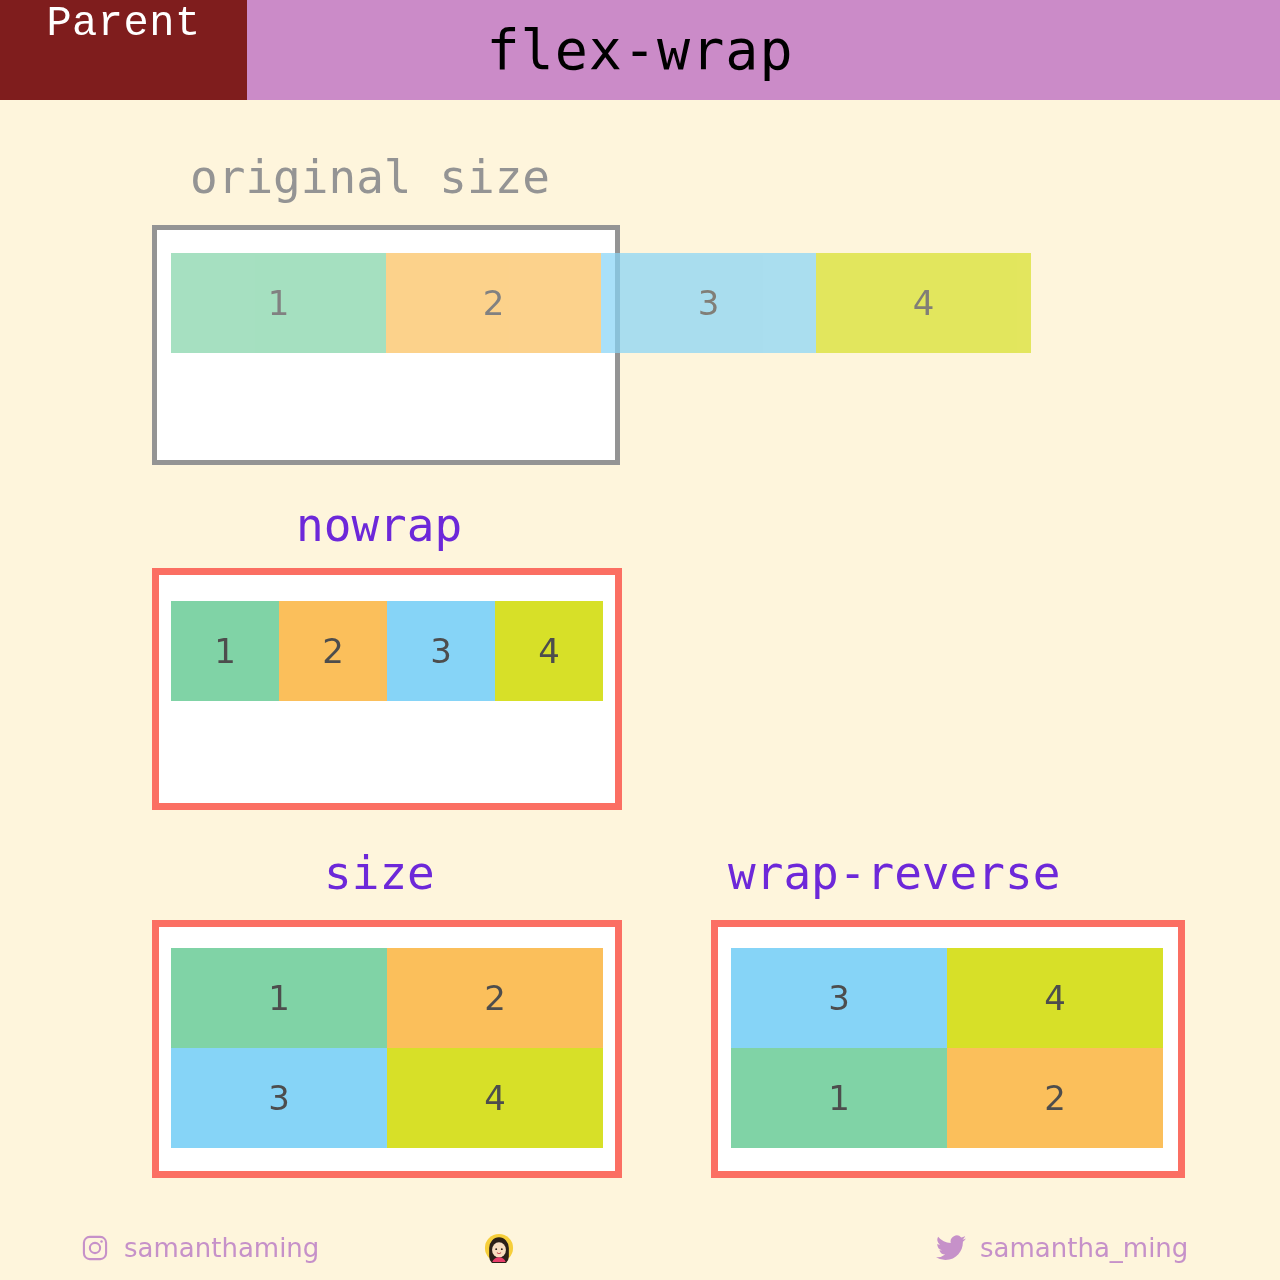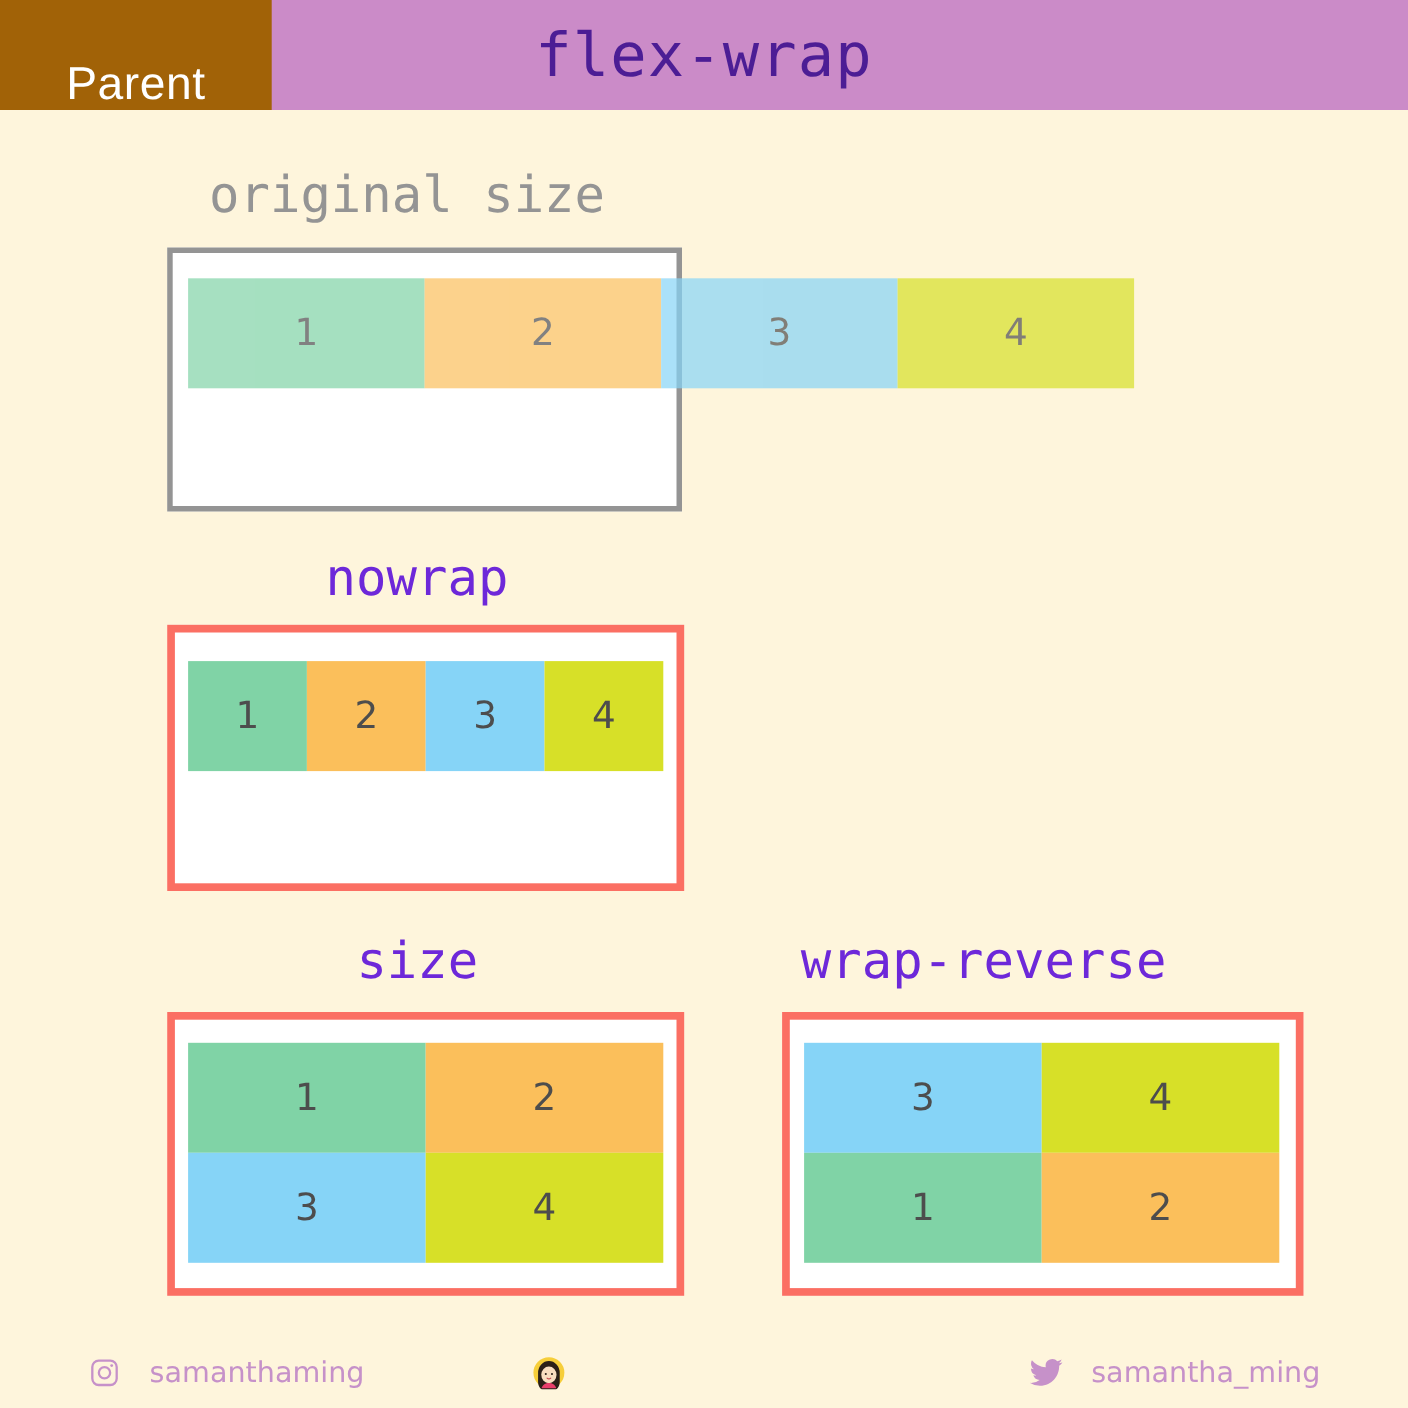--- a/index.html
+++ b/index.html
@@ -22,36 +22,36 @@
     left: 0; top: 0;
     width: 1280px;
     height: 100px;
     background: #CB8BC8;
     display: flex;
     align-items: stretch;
   }
   .parent-tab {
     width: 247px;
     height: 100px;
-    background: #a16207;
-    display: flex;
-    align-items: flex-end;
+    background: #7f1d1d;
+    display: flex;
+    align-items: flex-start;
     justify-content: center;
     color: #FFFFFF;
-    font-family: Liberation Sans, sans-serif;
+    font-family: Liberation Mono, monospace;
     font-size: 42px;
     font-weight: 400;
     letter-spacing: 0.5px;
   }
   .header-title {
     flex: 1;
     display: flex;
     align-items: center;
     justify-content: center;
-    color: #4c1d95;
+    color: #000000;
     font-family: "DejaVu Sans Mono", monospace;
     font-size: 55px;
     font-weight: 400;
     letter-spacing: 1px;
     padding-right: 247px;
   }
 
   
   .section-label {
     position: absolute;
@@ -121,21 +121,21 @@
     left: 0;
     top: 1218px;
     width: 1280px;
     height: 60px;
     display: flex;
     align-items: center;
   }
   .footer-item {
     display: flex;
     align-items: center;
-    gap: 26px;
+    gap: 14px;
     color: #C691C9;
     font-family: "DejaVu Sans", sans-serif;
     font-size: 26px;
     white-space: nowrap;
   }
   .f1 { position: absolute; left: 80px; }
   .f2 { position: absolute; left: 484px; }
   .f3 { position: absolute; left: 936px; }
   .ficon { display: flex; align-items: center; justify-content: center; width: 30px; height: 30px; }
 </style>

